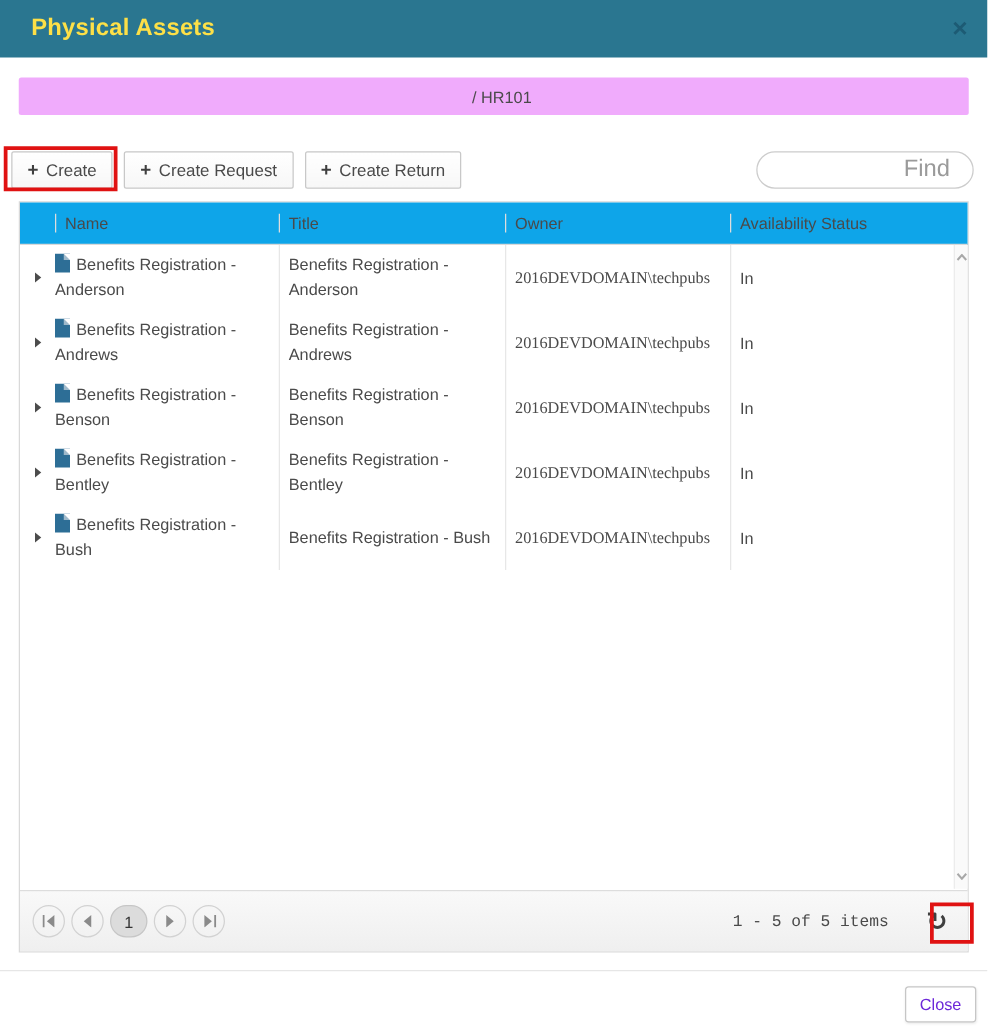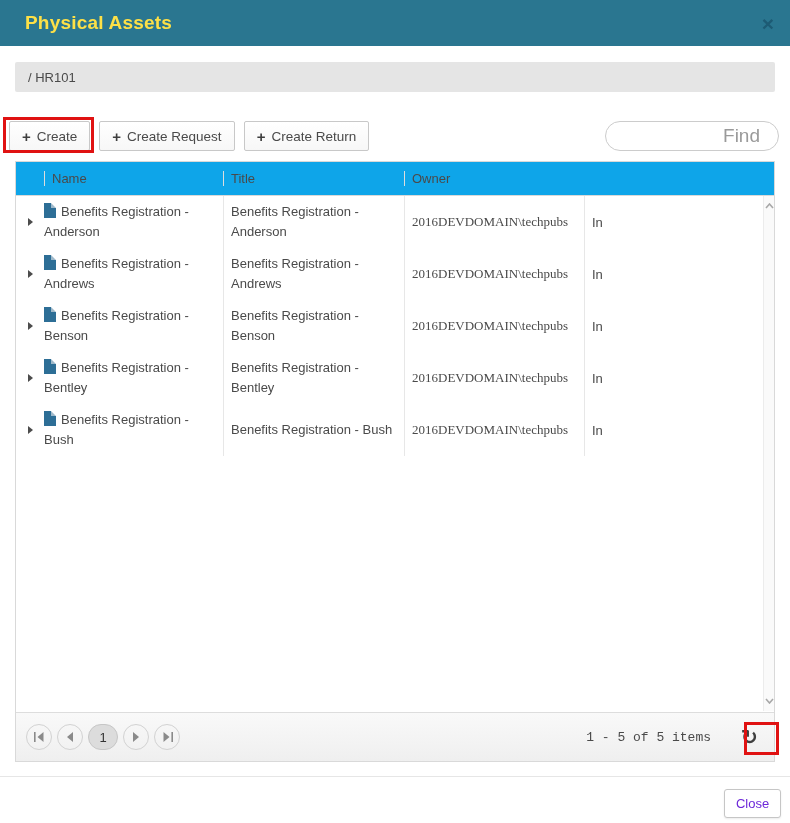--- a/index.html
+++ b/index.html
@@ -25,23 +25,24 @@
   }
   .modal-close {
     position:absolute; right:16px; top:50%; transform:translateY(-50%);
     color:#1d5b74; font-size:21px; line-height:1; cursor:pointer;
     font-weight:bold;
   }
 
   
   .breadcrumb {
     position:absolute; left:15px; top:62px; width:760px; height:30px;
-    background:#e5e5e5; border-radius:2px;
+    background:#f0abfc; border-radius:2px;
     display:flex; align-items:center; padding-left:13px;
     color:#4a4a4a;
+    justify-content:center;
   }
 
   
   .toolbar { position:absolute; left:9px; top:121px; display:flex; gap:9px; }
   .btn {
     height:30px; border:1px solid #c8c8c8; border-radius:2px;
     background:linear-gradient(#ffffff,#f7f7f7);
     color:#4a4a4a; font-size:13.5px; font-family:inherit;
     display:inline-flex; align-items:center; gap:6px; padding:0 12px;
     cursor:pointer; white-space:nowrap;
@@ -182,20 +183,21 @@
   </button>
 </div>
 <input class="find-input" type="text" placeholder="Find" style="">
 
 <div class="grid">
   <div class="grid-header">
     <div class="hcell h-expand"></div>
     <div class="hcell h-name sep">Name</div>
     <div class="hcell h-title sep">Title</div>
     <div class="hcell h-owner sep">Owner</div>
+    <div class="hcell h-status sep">Availability Status</div>
     <div class="hcell h-corner sep"></div>
   </div>
 
   <div class="grid-body">
     <div class="rows">
 
       <div class="row">
         <div class="c-expand">
             <span class="caret"></span>
           </div>

